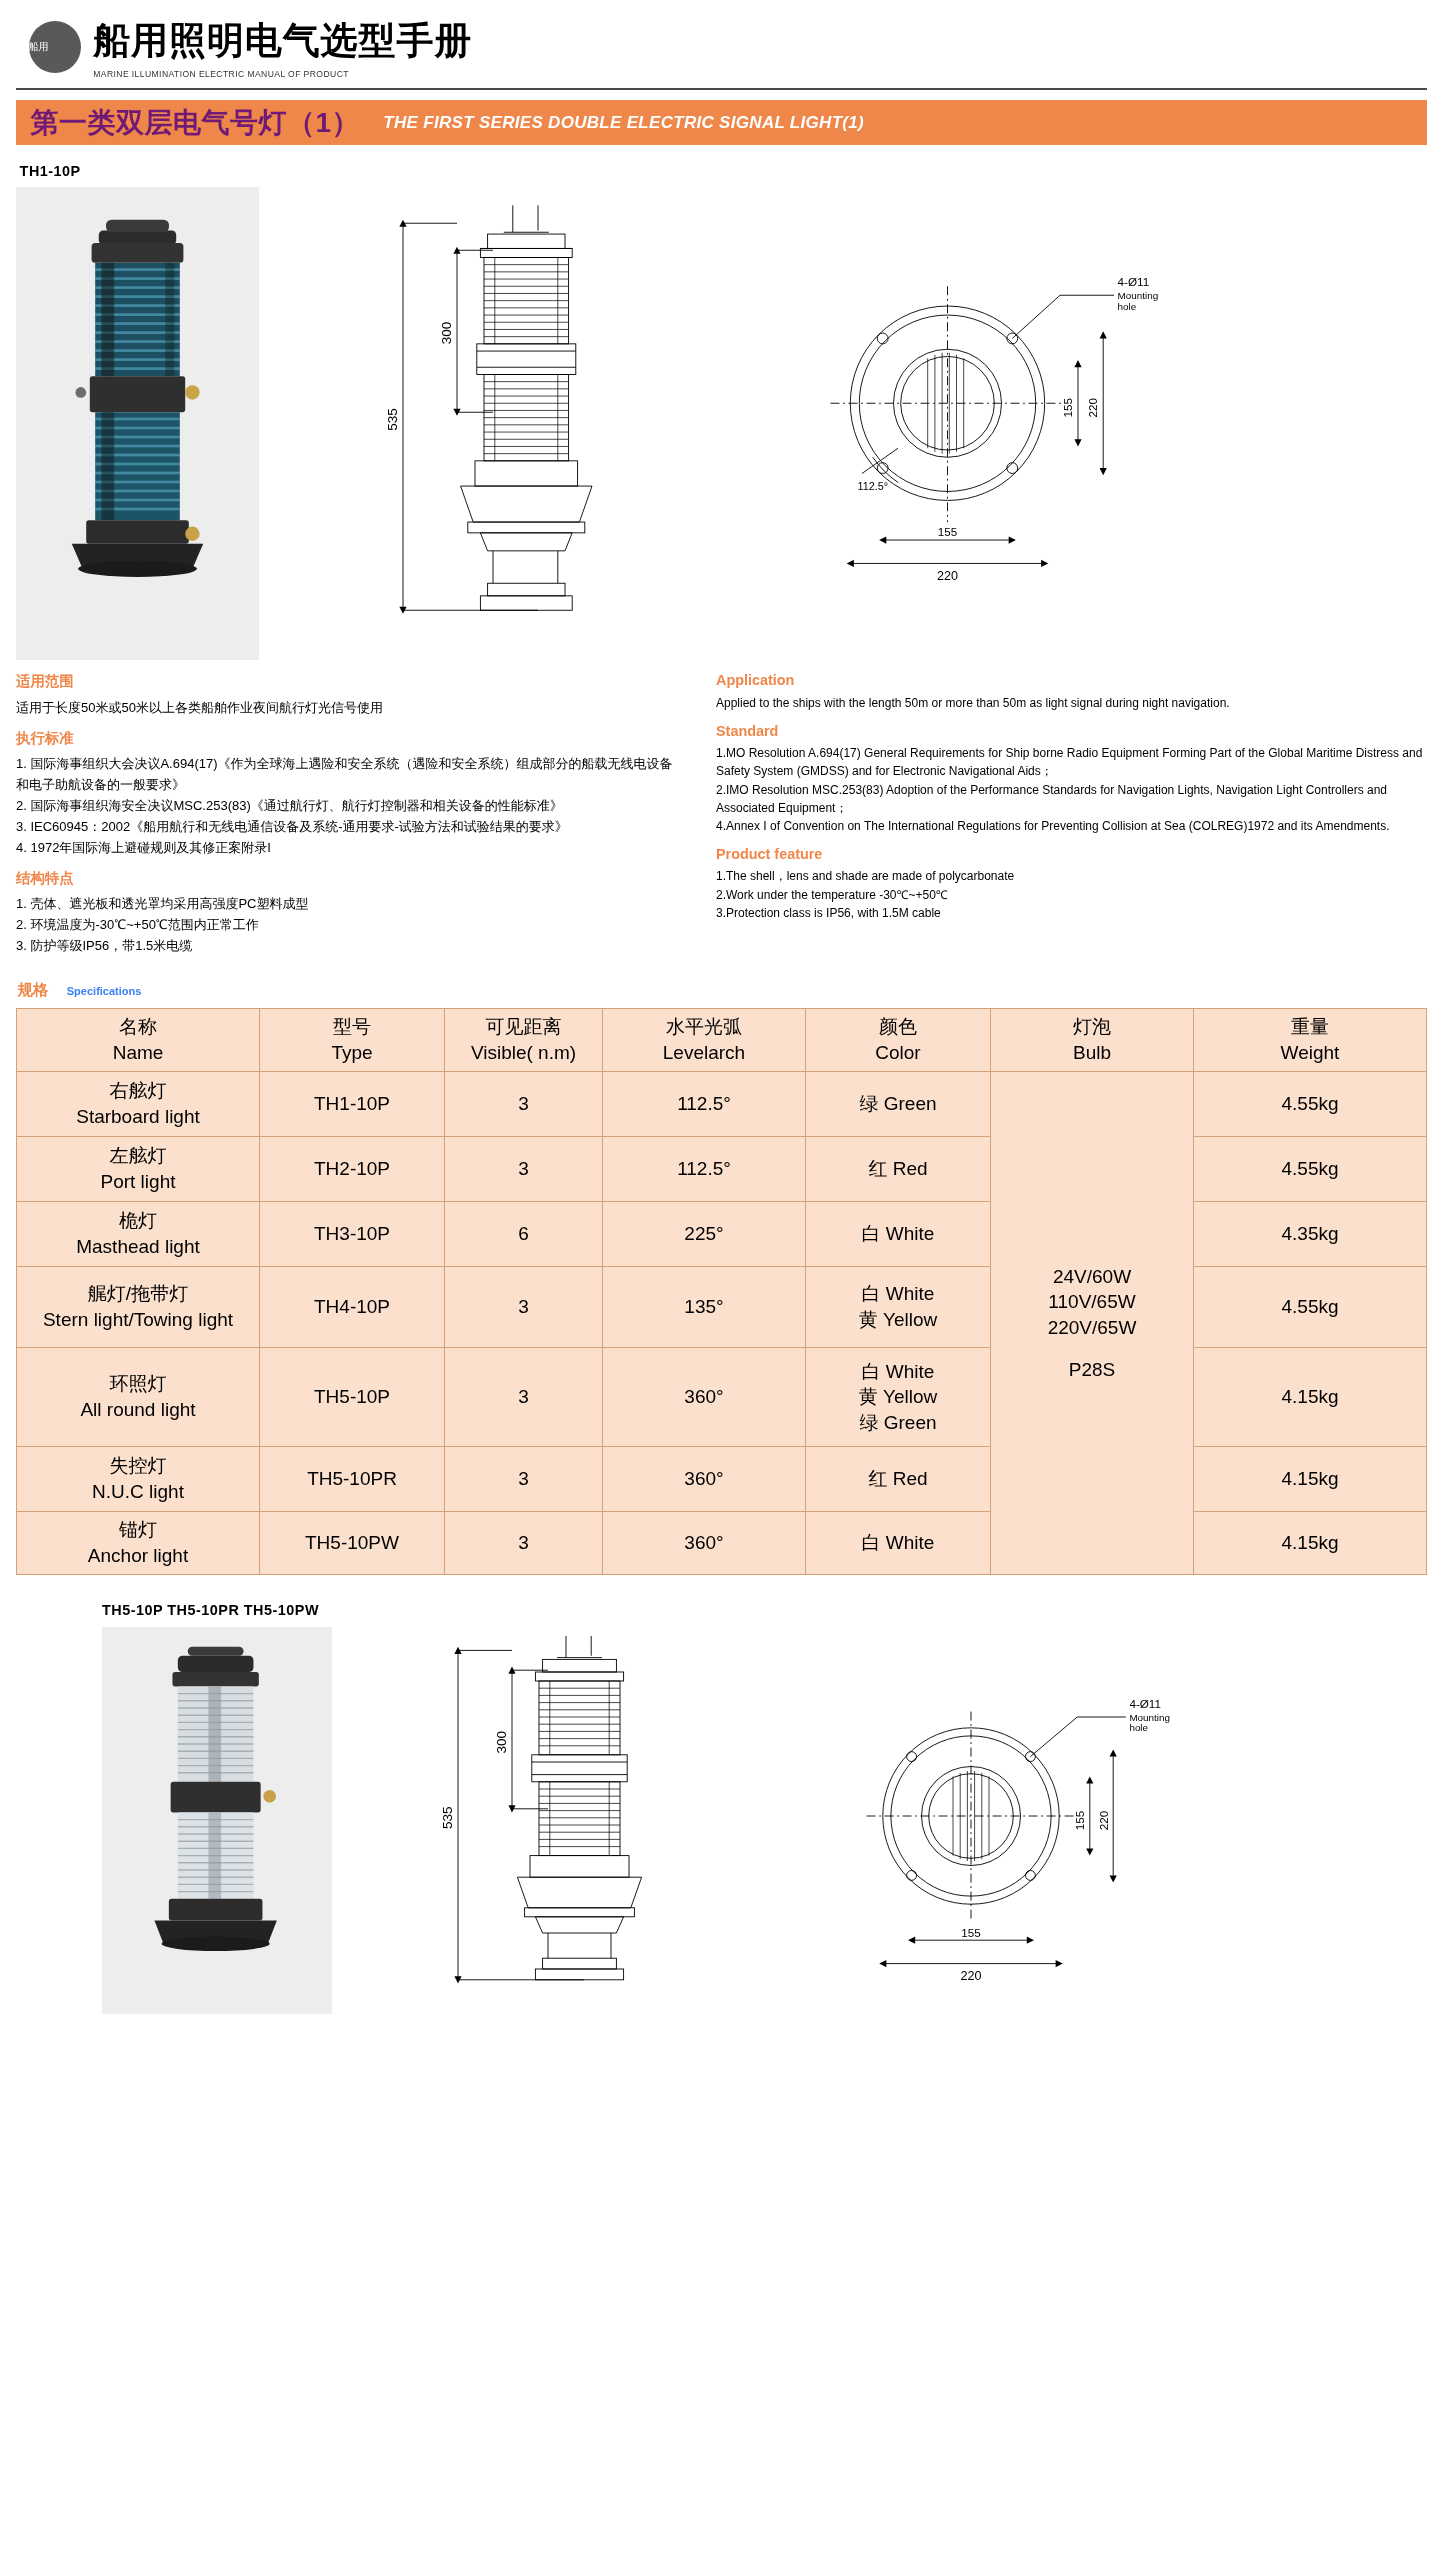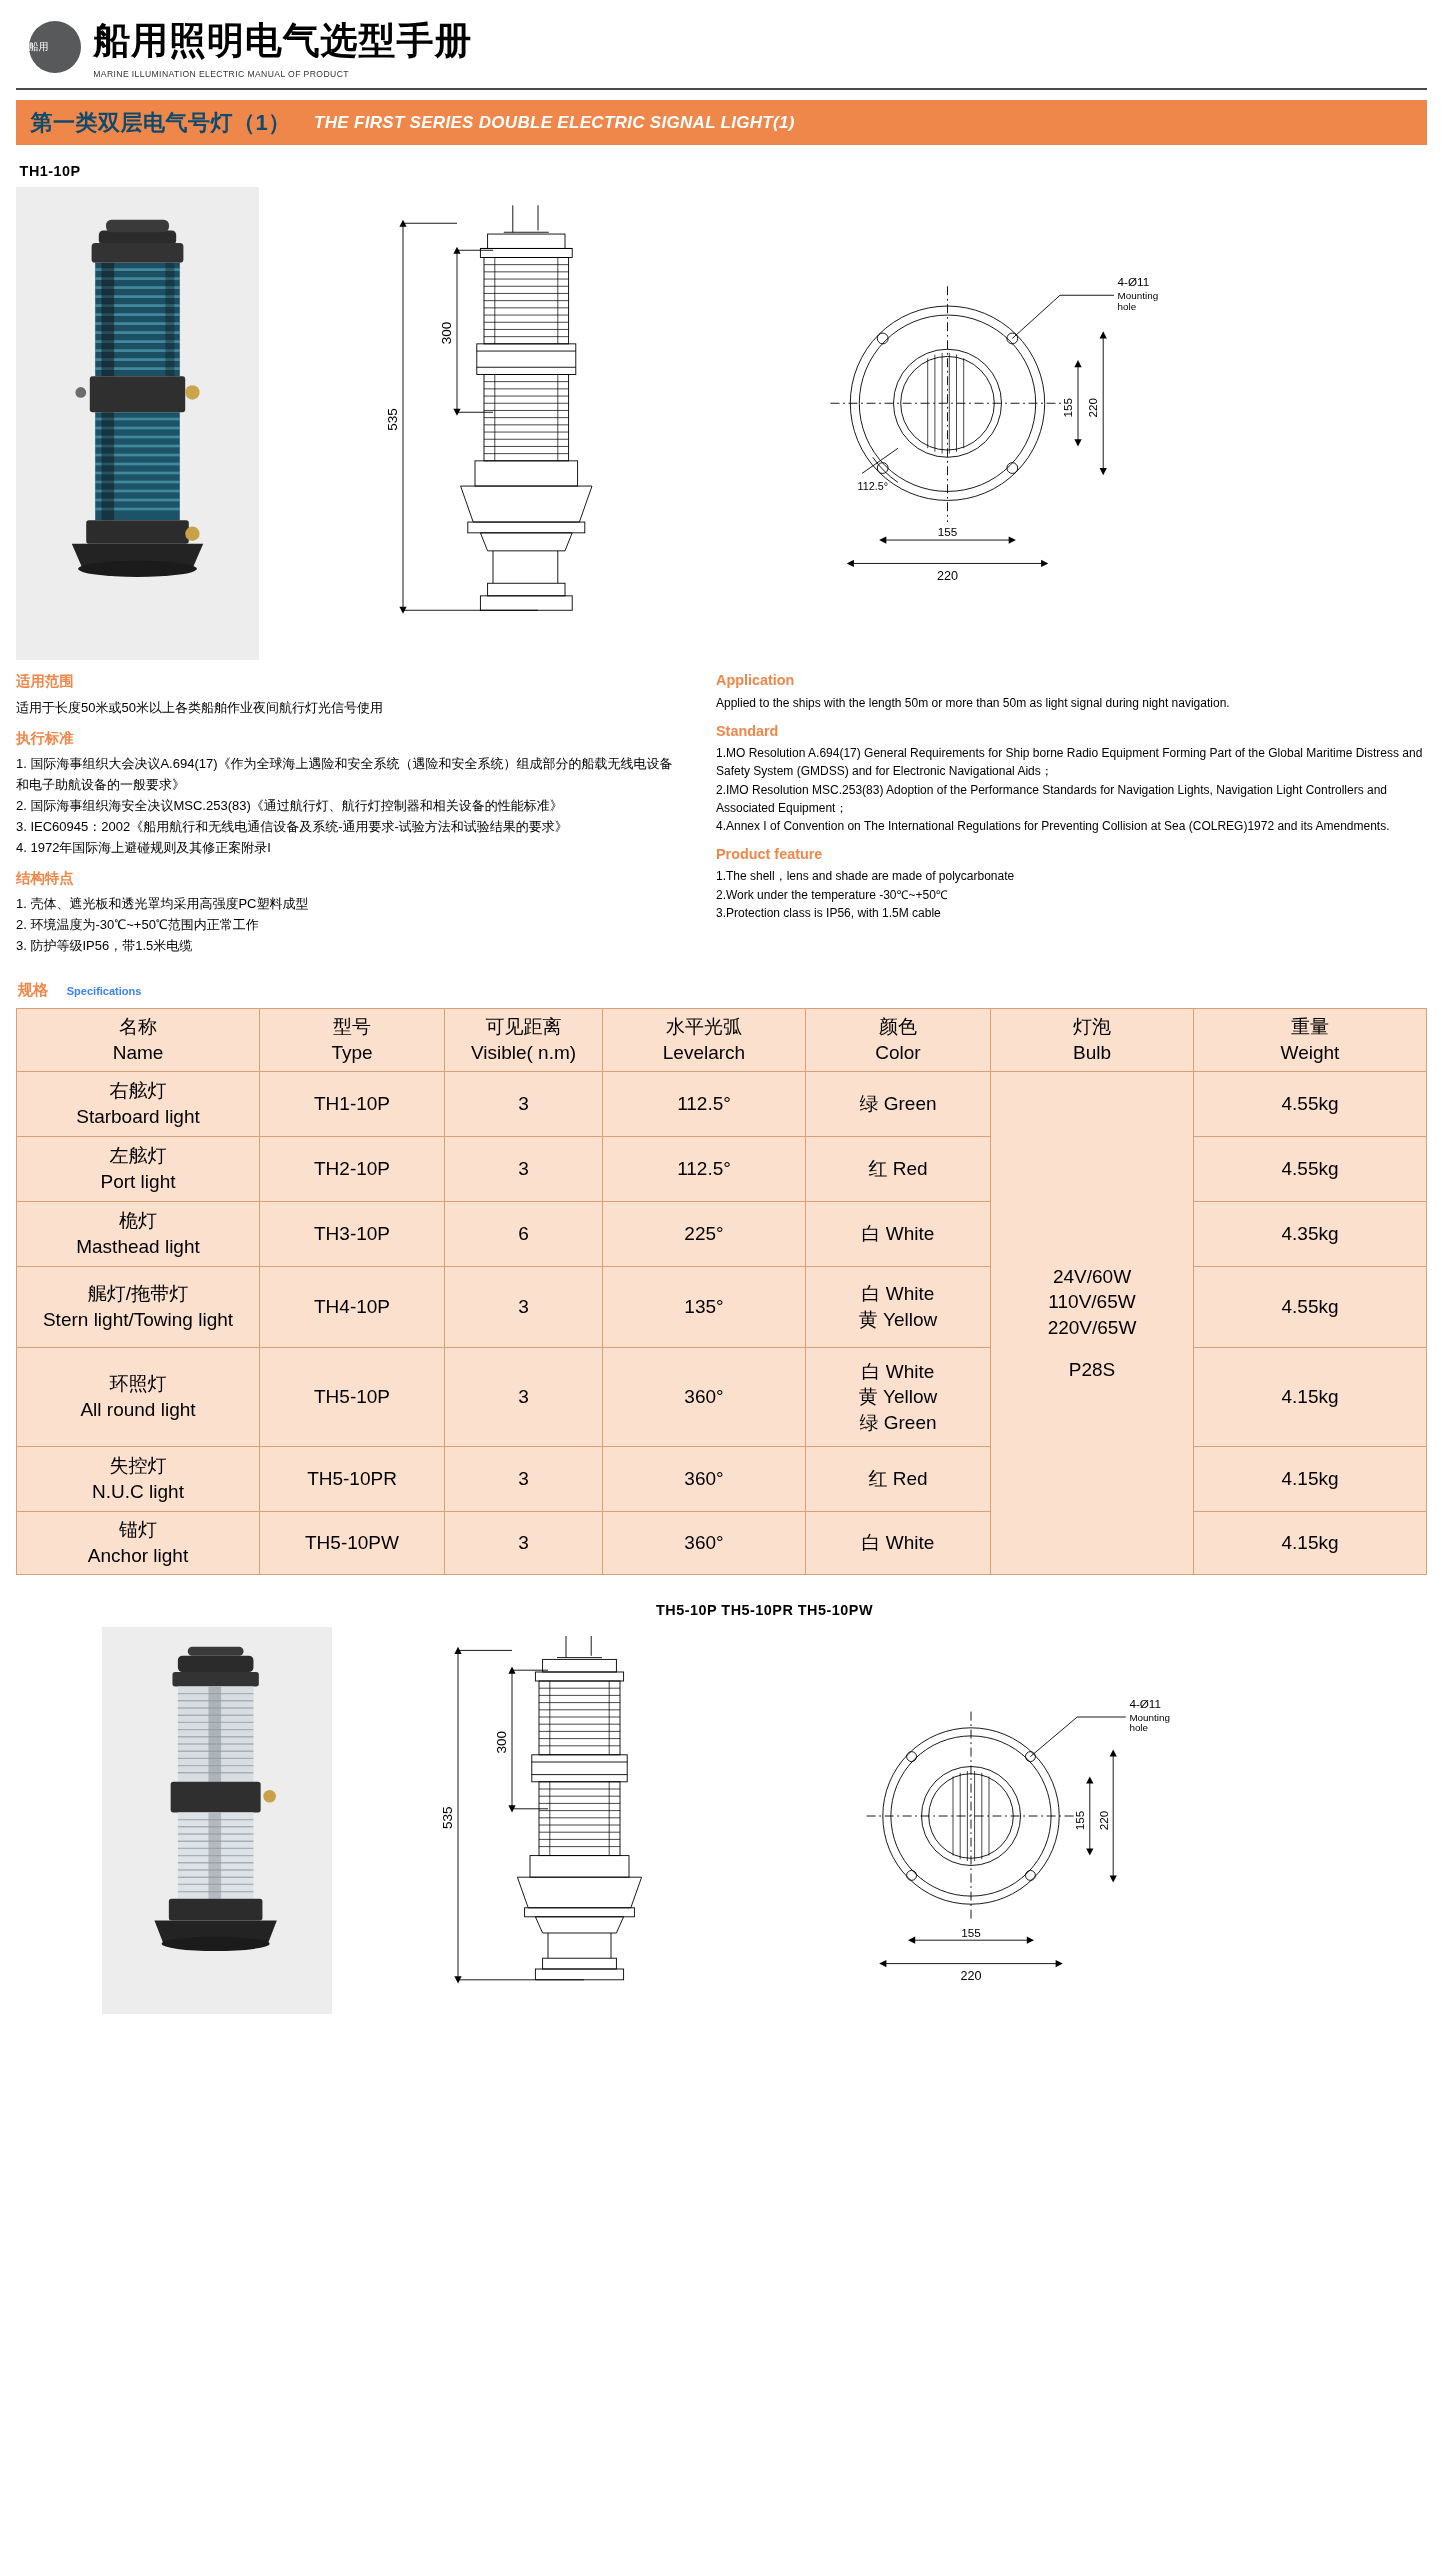--- a/index.html
+++ b/index.html
@@ -36,21 +36,21 @@
 
   
   .title-band {
     margin-top: 10.8px;
     background: #f0874a;
     height: 45px;
     display:flex; align-items:center;
     padding-left: 14.4px;
     gap: 23.4px;
   }
-  .title-cn { color:#0c4a6e; font-size: 22px; font-weight: 700; letter-spacing:0.5px; }
+  .title-cn { color:#701a75; font-size: 28px; font-weight: 700; letter-spacing:0.5px; }
   .title-en { color:#fff; font-size: 17px; font-weight: 700; font-style: italic; letter-spacing:0.3px;text-align:right; }
 
   
   .model-label { margin: 18px 0 7.2px 3.6px; font-size: 14.4px; font-weight: 700; letter-spacing: 0.5px; }
 
   
   .product-row { display:flex; gap: 9px; align-items:flex-start; }
   .photo-box { width: 243px; height: 473px; background: #ededed; position: relative; }
   .drawings { flex: 1; position: relative; height: 473px; }
 
@@ -78,21 +78,21 @@
     text-align: center;
     font-size: 19px;
     padding: 5.4px 1.8px;
     line-height: 1.35;
     font-weight: 400;
   }
   table.spec th { font-weight: 400; height: 56px; }
   .cell2 { display:block; }
 
   
-  .bottom-label { margin: 27px 0 9px 86px; font-size: 14.4px; font-weight: 700; letter-spacing:0.5px;text-align:center; }
+  .bottom-label { margin: 27px 0 9px 86px; font-size: 14.4px; font-weight: 700; letter-spacing:0.5px; }
   .bottom-row { display:flex; gap: 9px; align-items:flex-start; padding-left: 86px; }
   .photo-box2 { width: 230px; height: 387px; background: #ededed; position:relative; }
   .drawings2 { flex:1; position: relative; height: 387px; }
 </style>
 </head>
 <body>
 
 <div class="page">
 
   <div class="brand-bar">

